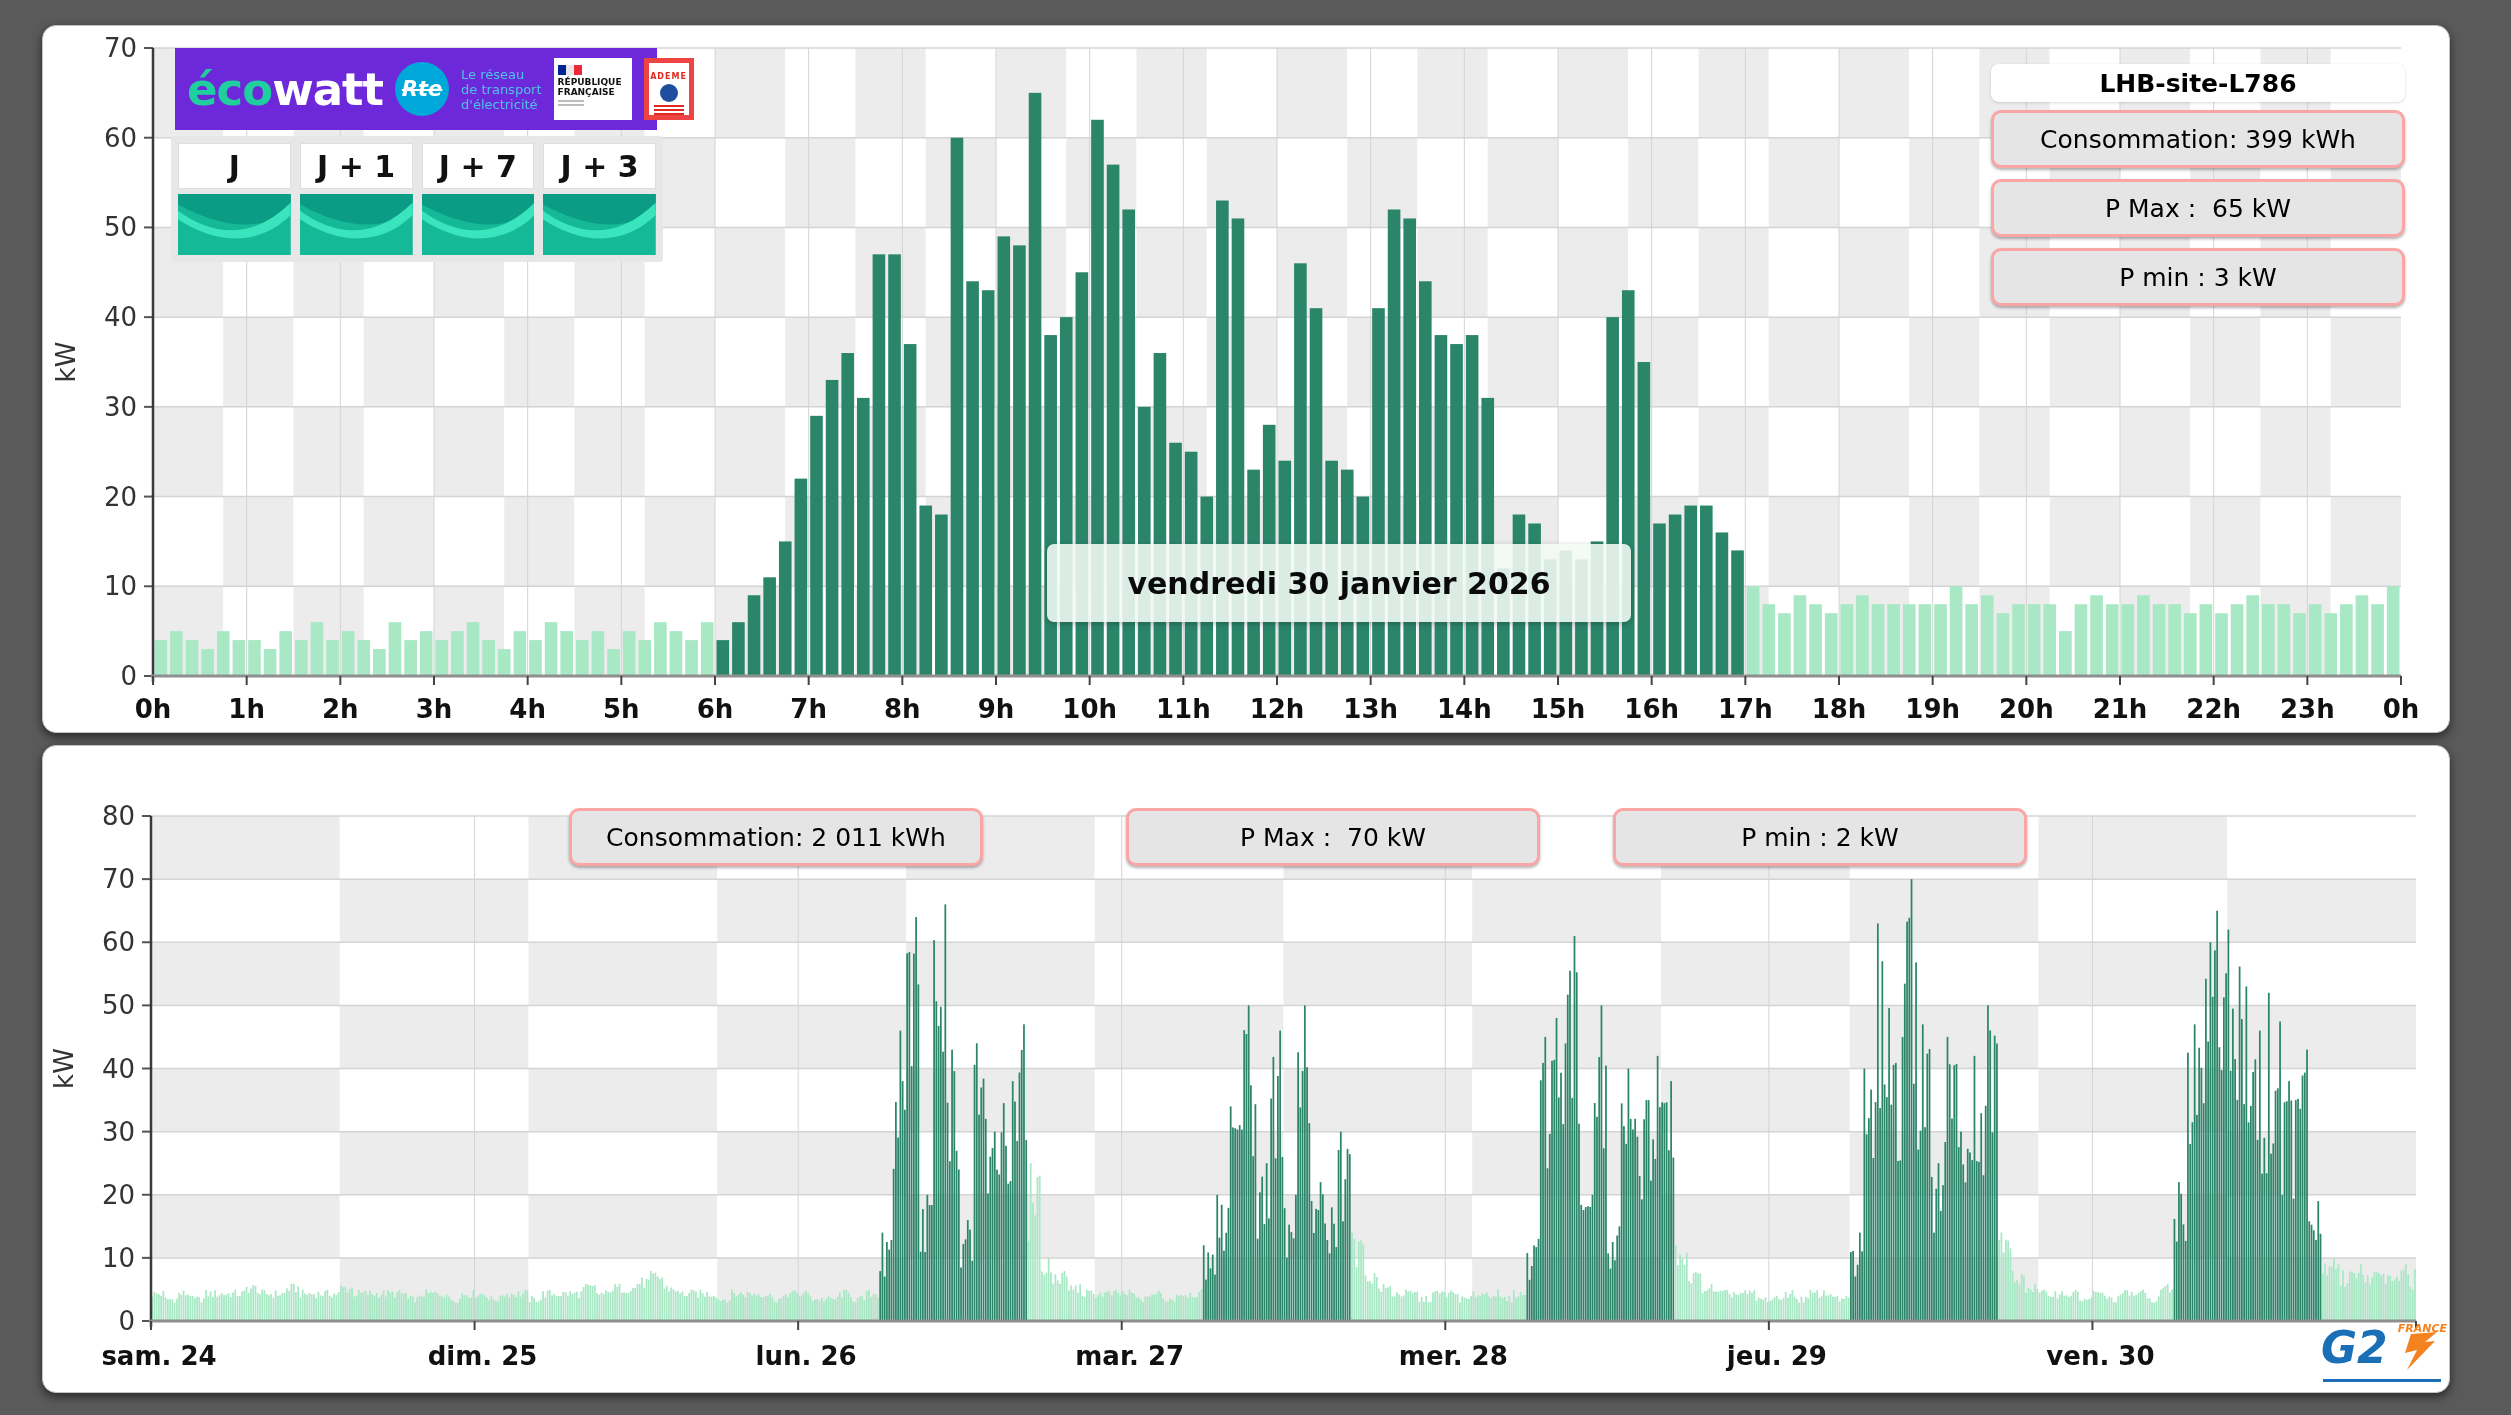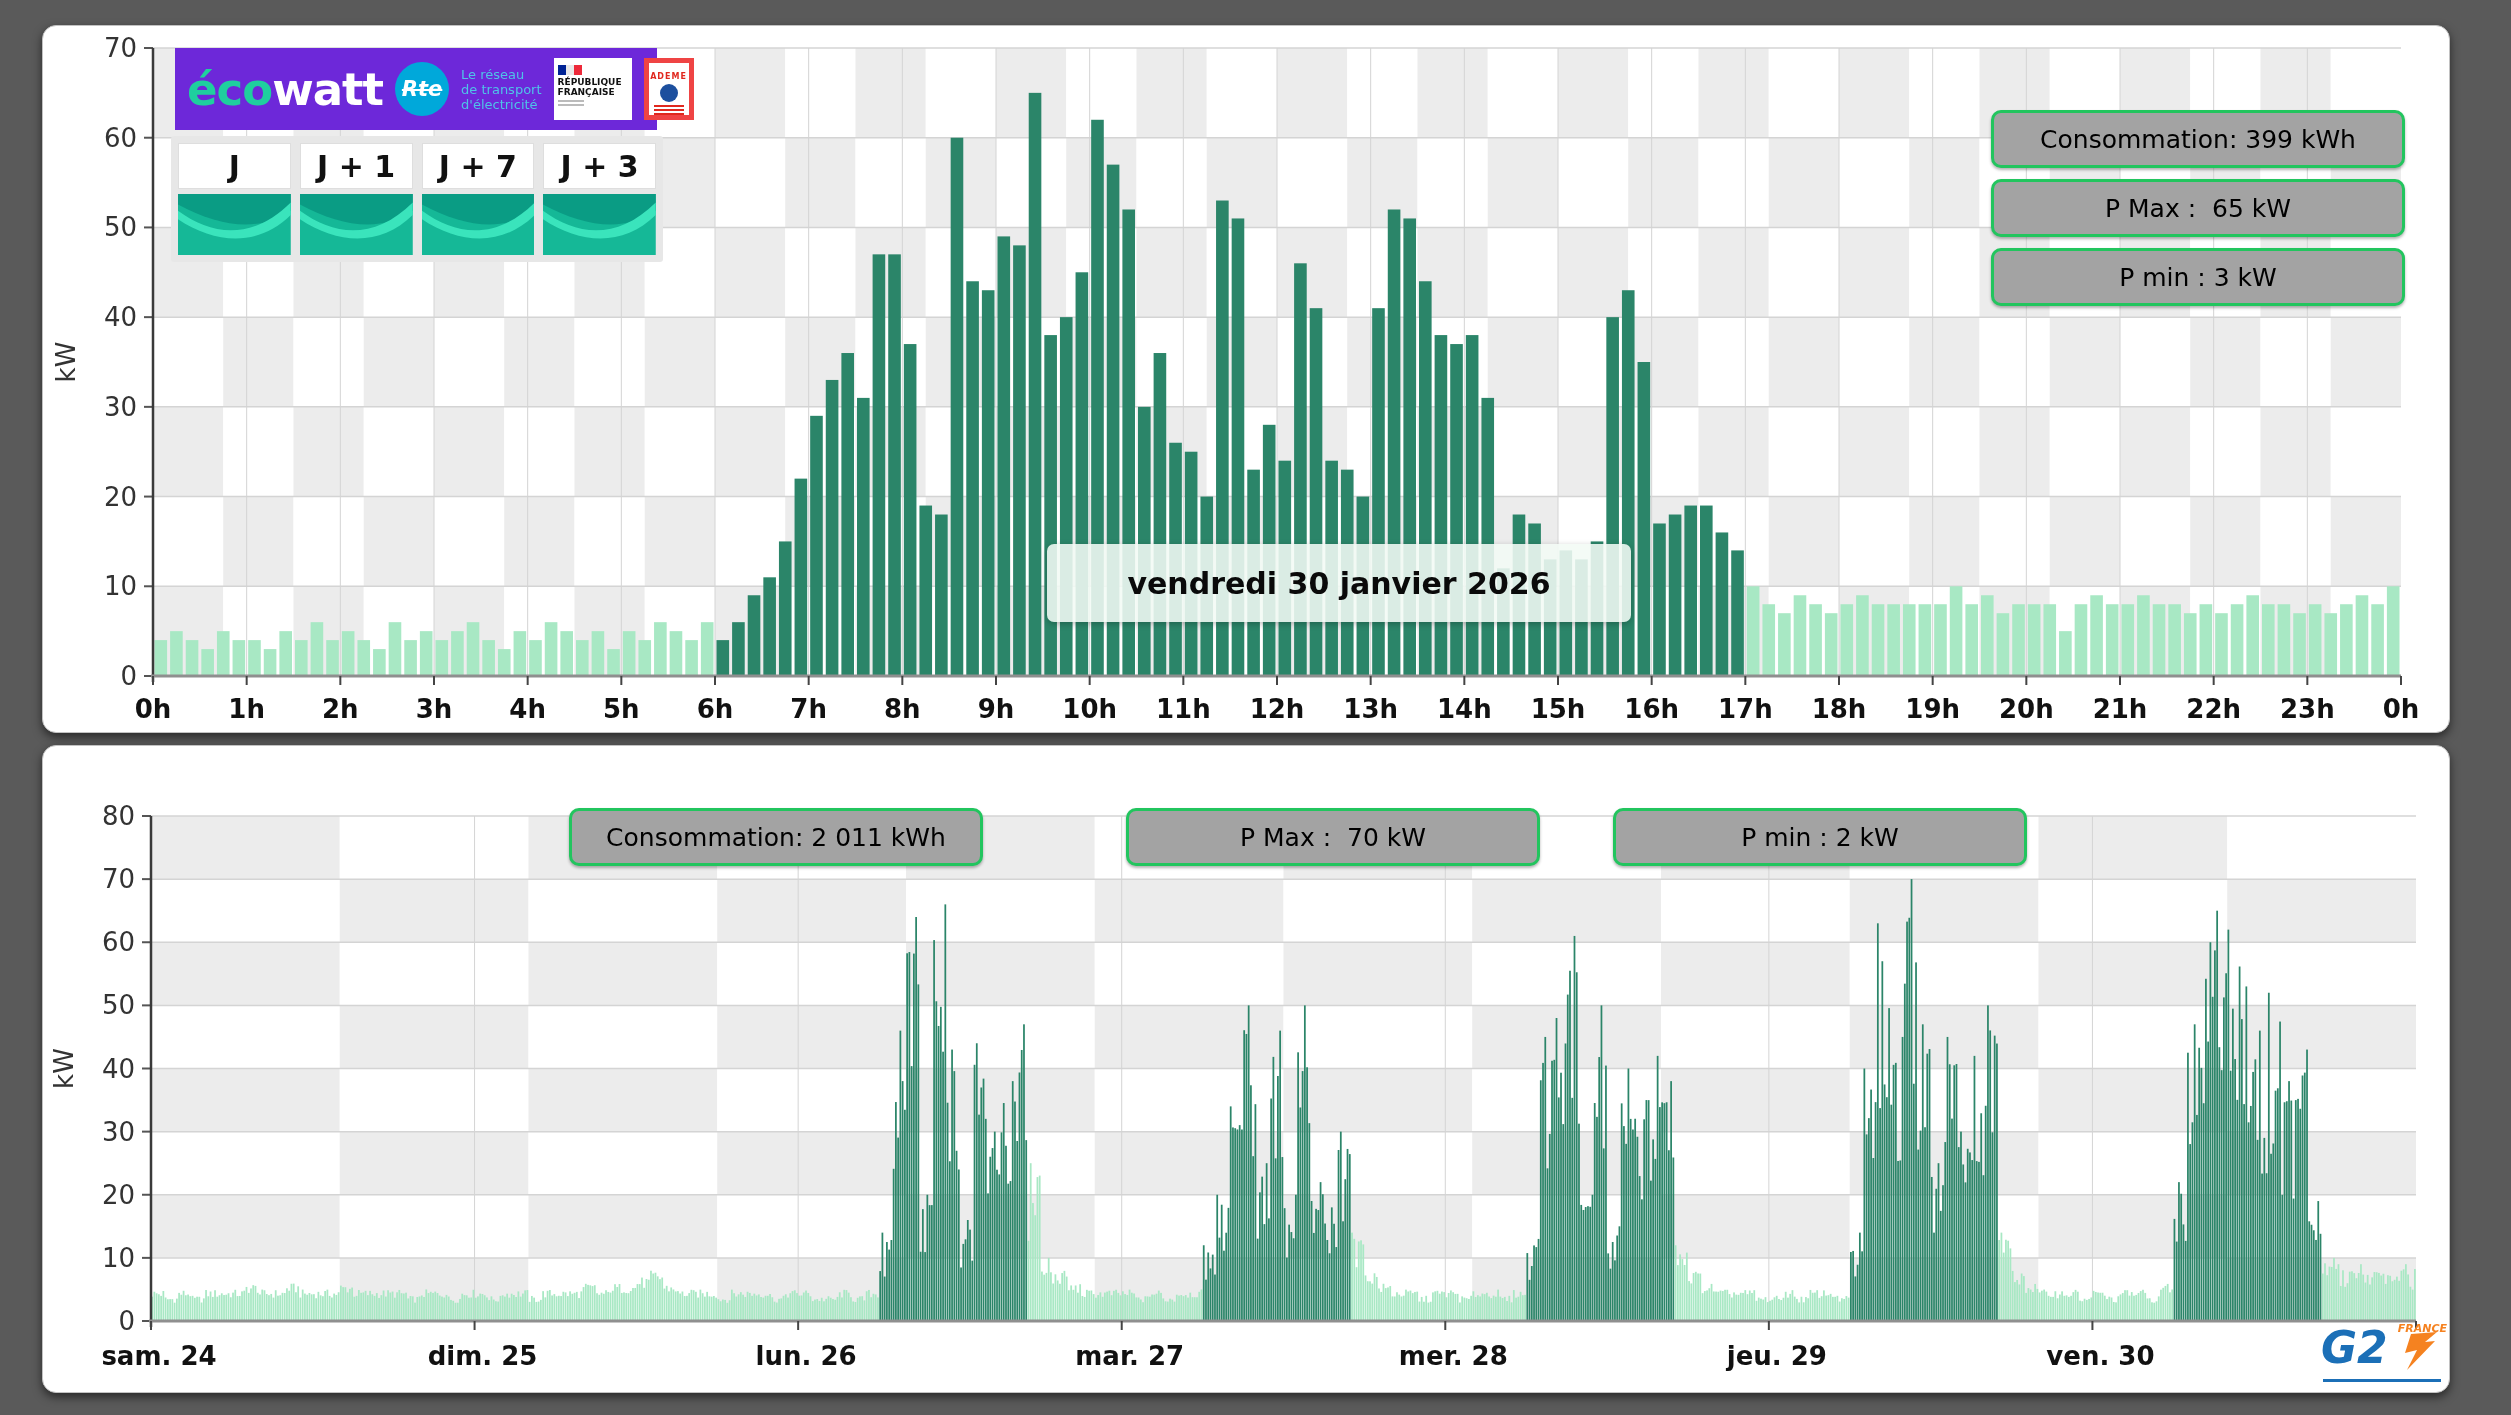--- a/index.html
+++ b/index.html
@@ -41,21 +41,21 @@
   .day-tab{display:flex;flex-direction:column;gap:5px;}
   .day-tab-label{background:#fff;border:1px solid #dedede;height:44px;display:flex;align-items:center;
                  justify-content:center;font-size:30px;font-weight:bold;color:#111;}
   .day-tab-tile{flex:1;}
   .day-tab-tile svg{display:block;width:100%;height:100%;}
 
   
   .site-title{position:absolute;left:1948px;top:38px;width:414px;height:38px;background:#fff;
               border-radius:8px;display:flex;align-items:center;justify-content:center;
               font-size:25px;font-weight:bold;color:#000;box-shadow:0 1px 3px rgba(0,0,0,.15);}
-  .stat-box{position:absolute;width:414px;height:58px;background:#a3a3a3;border:3px solid #22c55e;
+  .stat-box{position:absolute;width:414px;height:58px;background:#e5e5e5;border:3px solid #fca5a5;
             border-radius:10px;box-sizing:border-box;display:flex;align-items:center;justify-content:center;
             font-size:25px;color:#000;box-shadow:0 2px 3px rgba(0,0,0,.3);white-space:pre;}
   .date-box{position:absolute;left:1004px;top:518px;width:584px;height:78px;
             background:rgba(242,250,245,.88);border-radius:7px;display:flex;align-items:center;
             justify-content:center;font-size:30px;font-weight:bold;color:#0a0a0a;
             box-shadow:0 2px 6px rgba(0,0,0,.25);}
 
   
   .g2e{position:absolute;left:2278px;top:576px;width:126px;height:62px;}
   .g2e .g2{position:absolute;left:0;top:2px;font-size:44px;font-weight:bold;font-style:italic;
@@ -608,20 +608,21 @@
       <div class="day-tab-tile">
           <svg viewBox="0 0 112 58" preserveAspectRatio="none">
             <rect x="0" y="0" width="112" height="58" fill="#15b897"></rect>
             <path d="M0,0 H112 V16 C82,36 42,32 0,10 Z" fill="#0a9c84"></path>
             <path d="M112,8 C74,44 34,40 0,16 L0,24 C38,48 80,50 112,20 Z" fill="#3ae4bc"></path>
           </svg>
         </div>
     </div>
   </div>
 
+  <div class="site-title">LHB-site-L786</div>
   <div class="stat-box" style="left:1948px;top:84px;">Consommation: 399 kWh</div>
   <div class="stat-box" style="left:1948px;top:153px;text-align:center;">P Max :  65 kW</div>
   <div class="stat-box" style="left:1948px;top:222px;">P min : 3 kW</div>
   <div class="date-box">vendredi 30 janvier 2026</div>
 </div>
 
 <div class="panel" id="bottom-panel">
   <svg class="chart-svg" id="bottom-chart" width="2406" height="646">
       <rect x="108" y="70" width="188.75" height="63.125" fill="#ececec"></rect>
       <rect x="296.75" y="70" width="188.75" height="63.125" fill="#ffffff"></rect>

